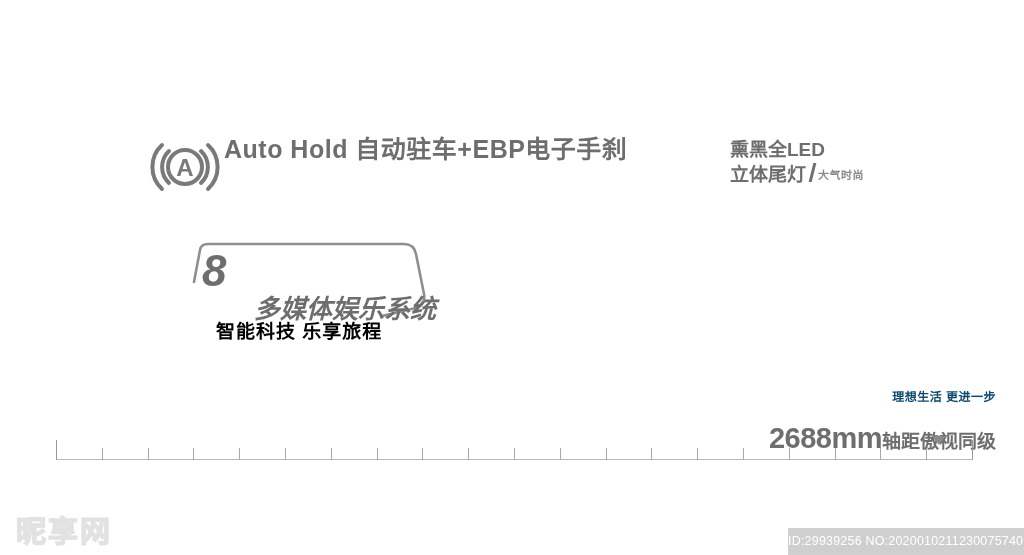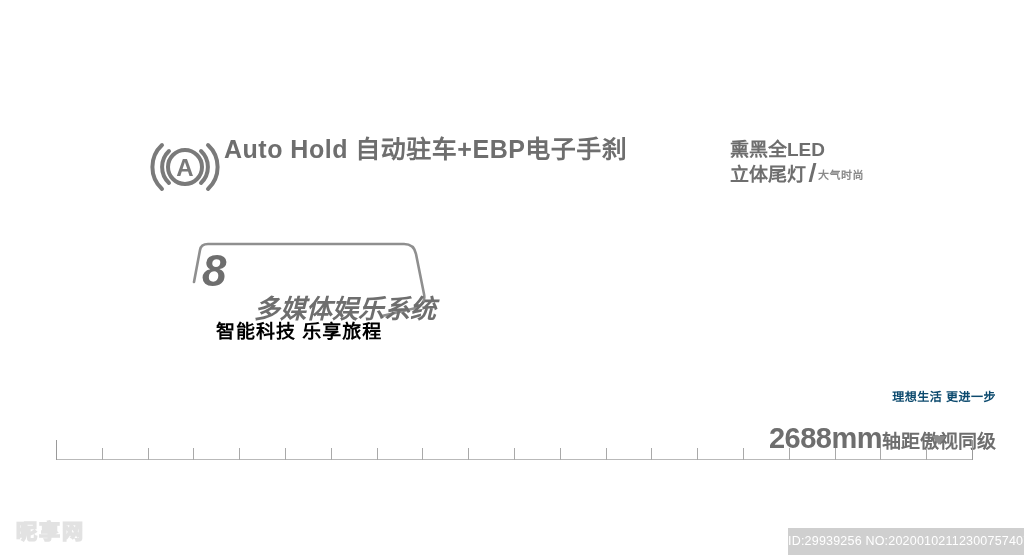--- a/index.html
+++ b/index.html
@@ -262,21 +262,21 @@
     width: 1px;
     background: #a9a9a9;
   }
   .ruler-tick.major { height: 20px; background: #9a9a9a; }
   .ruler-tick.minor { height: 12px; }
 
   
   #watermark-logo {
     left: 16px;
     top: 515px;
-    font-size: 21px;
+    font-size: 30px;
     font-weight: bold;
     color: transparent;
     -webkit-text-stroke: 1.4px #e2e2e2;
     letter-spacing: 2px;
     line-height: 34px;
     white-space: nowrap;
   }
   #watermark-url {
     left: 104px;
     top: 523px;

